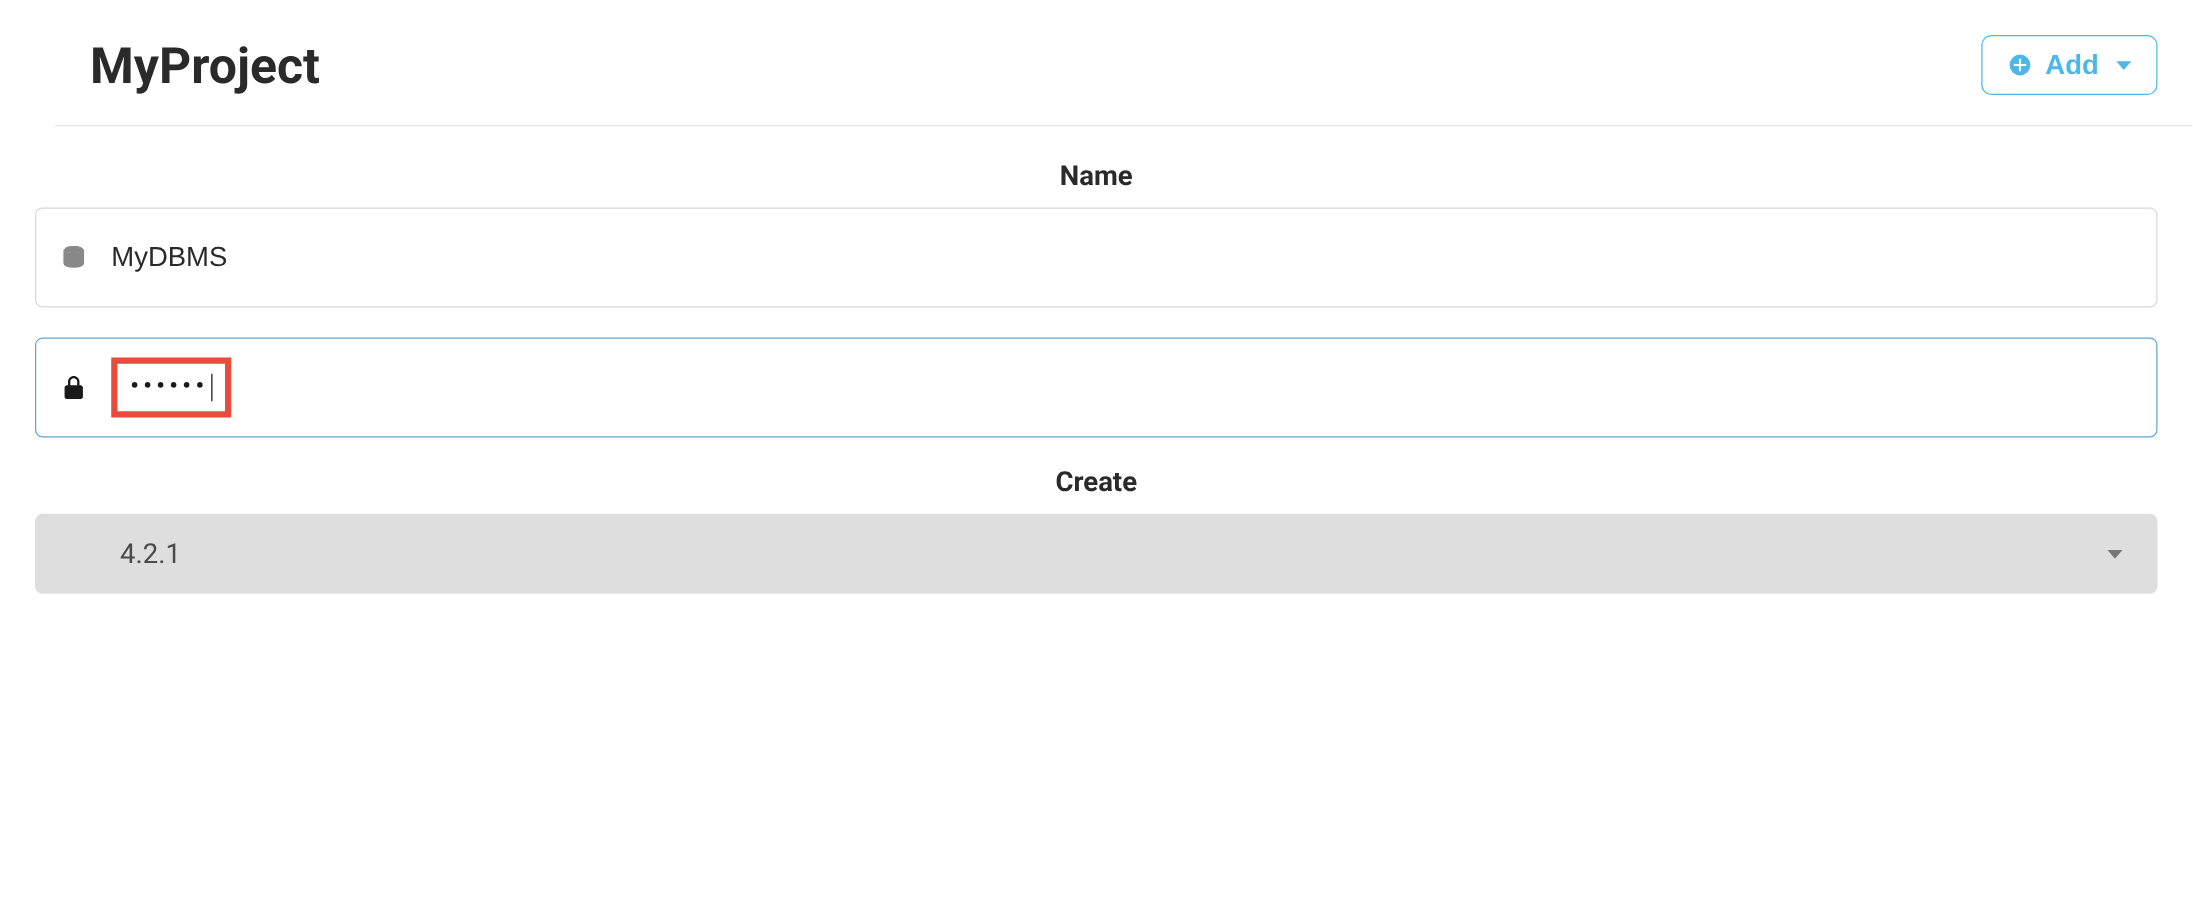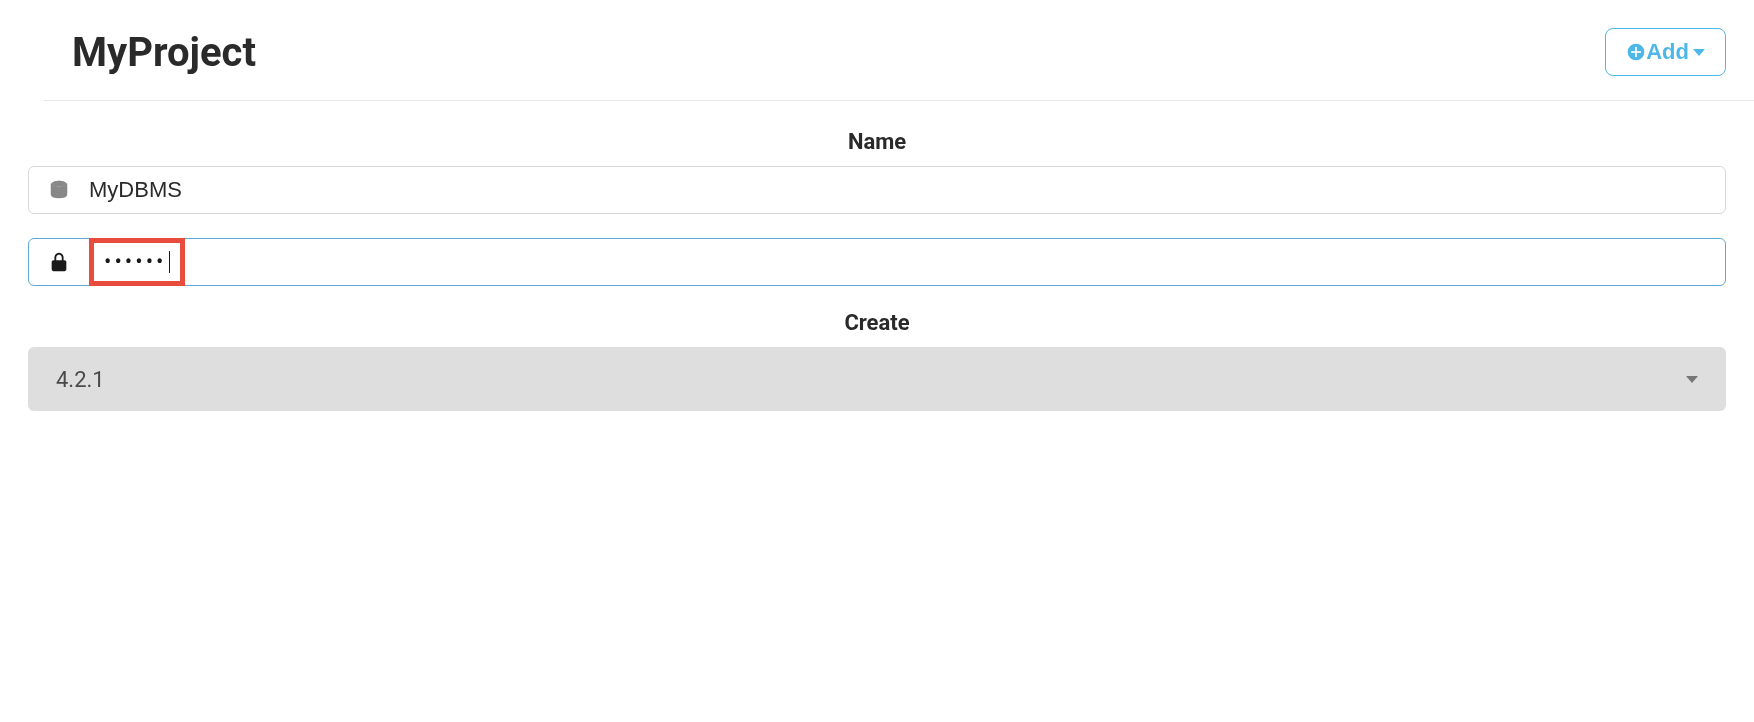--- a/index.html
+++ b/index.html
@@ -21,21 +21,21 @@
       margin-left: 44px;
     }
     .page-title {
       font-size: 40px;
       font-weight: 700;
       color: #2a2a2a;
     }
     .add-button {
       display: flex;
       align-items: center;
-      gap: 0;
+      gap: 10px;
       padding: 10px 20px;
       background: #fff;
       border: 1px solid #4db8e8;
       border-radius: 8px;
       color: #4db8e8;
       font-size: 22px;
       font-weight: 600;
       cursor: pointer;
     }
     .add-button .plus-icon {
@@ -66,21 +66,21 @@
       color: #2a2a2a;
       margin-bottom: 12px;
       text-align: center;
     }
     .input-wrapper {
       display: flex;
       align-items: center;
       border: 1px solid #d8d8d8;
       border-radius: 6px;
       padding: 0 18px;
-      height: 48px;
+      height: 80px;
       background: #fff;
     }
     .input-wrapper.focused {
       border-color: #5fa8d3;
     }
     .input-icon {
       width: 24px;
       height: 24px;
       display: inline-flex;
       align-items: center;
@@ -121,20 +121,21 @@
       justify-content: space-between;
       background: #dedede;
       border-radius: 6px;
       padding: 0 28px;
       height: 64px;
       cursor: pointer;
     }
     .select-value {
       font-size: 22px;
       color: #4a4a4a;
+      margin-left: 40px;
     }
     .select-chevron {
       width: 0;
       height: 0;
       border-left: 6px solid transparent;
       border-right: 6px solid transparent;
       border-top: 7px solid #777;
     }
     .footer-actions {
       display: flex;

